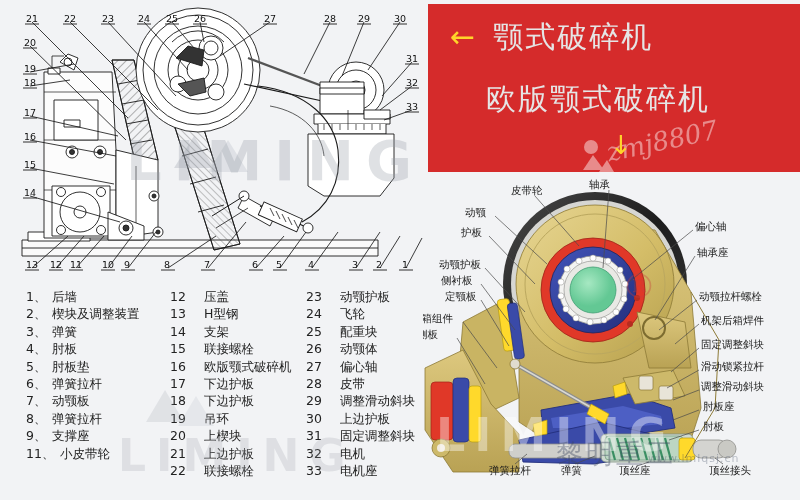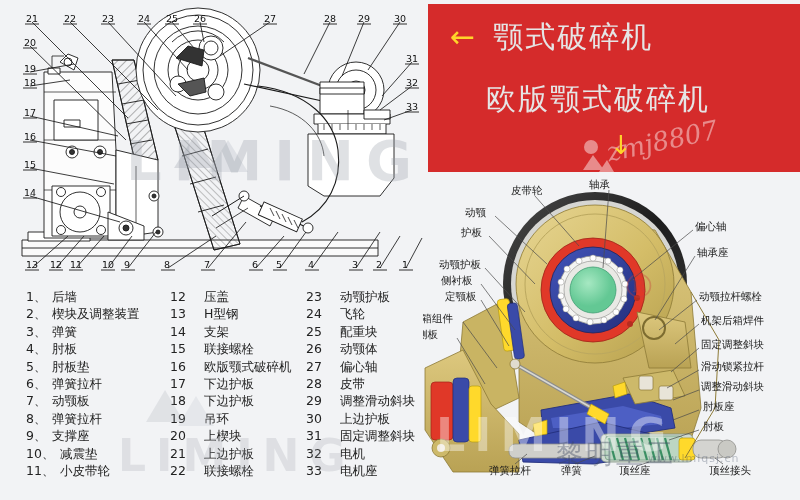--- a/index.html
+++ b/index.html
@@ -417,24 +417,20 @@
         </div>
       <div class="legend-row">
           <span class="legend-idx">8、</span>
           <span class="legend-lbl">弹簧拉杆</span>
         </div>
       <div class="legend-row">
           <span class="legend-idx">9、</span>
           <span class="legend-lbl">支撑座</span>
         </div>
       <div class="legend-row">
-          <span class="legend-idx wide">10、</span>
-          <span class="legend-lbl">减震垫</span>
-        </div>
-      <div class="legend-row">
           <span class="legend-idx wide">11、</span>
           <span class="legend-lbl">小皮带轮</span>
         </div>
     </div>
 
     <div class="legend-col" id="legend-col-2">
       <div class="legend-row">
           <span class="legend-idx wide">12</span>
           <span class="legend-lbl">压盖</span>
         </div>

